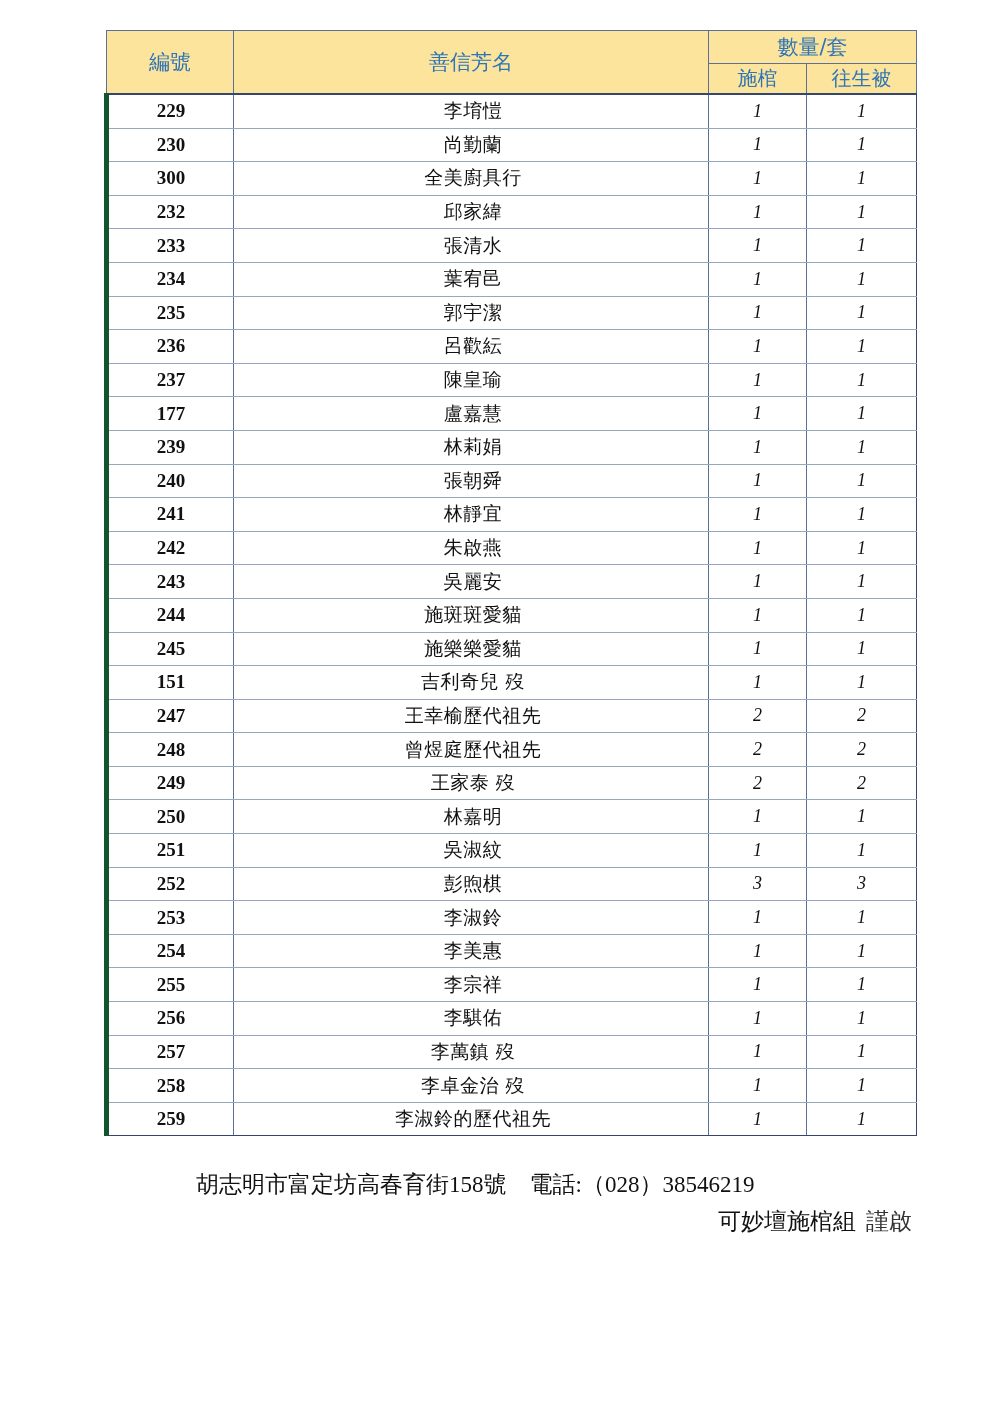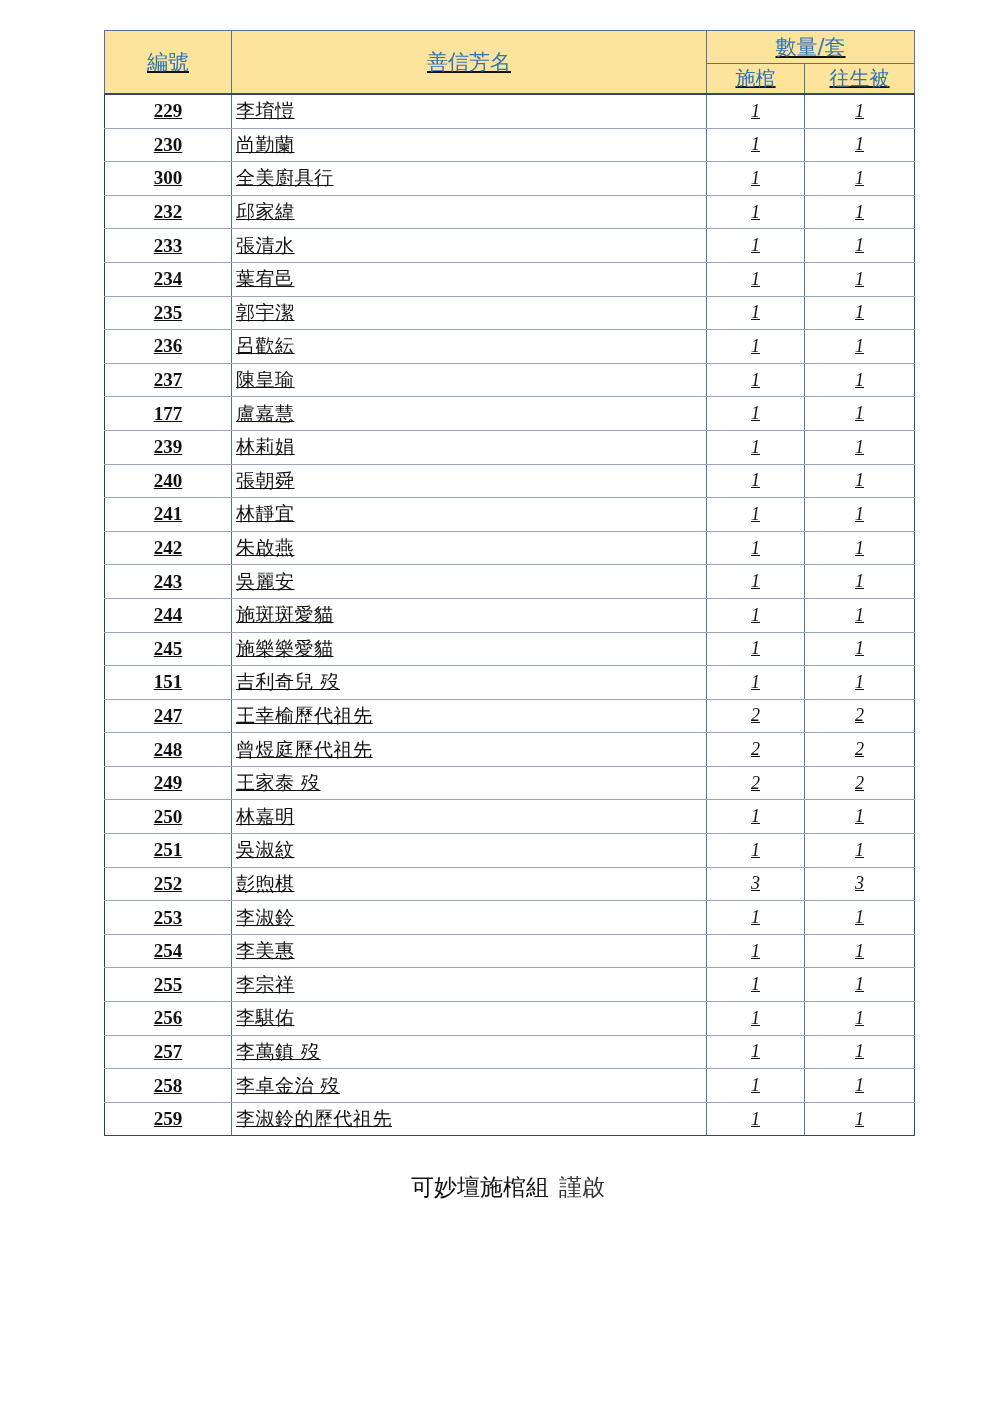--- a/index.html
+++ b/index.html
@@ -17,21 +17,20 @@
     .sheet {
       position: absolute;
       left: 104px;
       top: 30px;
       width: 810px;
     }
     table.donors {
       border-collapse: collapse;
       width: 810px;
       table-layout: fixed;
-      text-decoration: underline;
     }
     table.donors col.c-no { width: 127px; }
     table.donors col.c-name { width: 475px; }
     table.donors col.c-q1 { width: 98px; }
     table.donors col.c-q2 { width: 110px; }
 
     table.donors th {
       background: #fde49c;
       color: #2e75b6;
       font-family: "DejaVu Sans", "Liberation Sans", sans-serif;
@@ -58,53 +57,53 @@
       height: 32.6px;
       padding: 0;
     }
     td.no {
       text-align: center;
       font-family: "Liberation Serif", "DejaVu Serif", serif;
       font-weight: bold;
       font-size: 19px;
     }
     td.name {
-      text-align: left;
+      text-align: center;
       padding-left: 4px !important;
       font-family: "DejaVu Sans", "Liberation Sans", sans-serif;
       font-size: 19px;
       letter-spacing: 0.5px;
     }
     td.qty {
       text-align: center;
       font-family: "Liberation Serif", "DejaVu Serif", serif;
       font-style: italic;
       font-size: 18px;
     }
-    table.donors td.no { border-left: 1px solid #14532d; margin-left: 37px; }
+    table.donors td.no { border-left: 5px solid #14532d; margin-left: 37px; }
     table.donors td.q2 { border-right: 1px solid #34466e; }
     table.donors tbody tr:last-child td { border-bottom: 1px solid #34466e; }
 
     .footer {
       position: absolute;
       left: 104px;
       width: 808px;
       top: 1168px;
       font-family: "Liberation Serif", "DejaVu Serif", serif;
       font-size: 23px;
       color: #111;
     }
     .footer .line1 {
       margin-left: 92px;
       white-space: pre;
       height: 34px;
       line-height: 34px;
     }
     .footer .line2 {
-      text-align: center;
+      text-align: right;
       height: 36px;
       line-height: 36px;
       margin-top: 2px;
     }
     .footer .sign-off {
       color: #333;
       margin-left: 10px;
     }
   </style>
 </head>
@@ -314,14 +313,15 @@
           <td class="no">259</td>
           <td class="name">李淑鈴的歷代祖先</td>
           <td class="qty q1">1</td>
           <td class="qty q2">1</td>
         </tr>
       </tbody>
   </table>
 </div>
 
 <div class="footer">
+  <div class="line1"><span>胡志明市富定坊高春育街158號</span><span>    </span><span>電話:</span><span>（028）38546219</span></div>
   <div class="line2"><span>可妙壇施棺組</span><span class="sign-off">謹啟</span></div>
 </div>
 
 </body></html>

